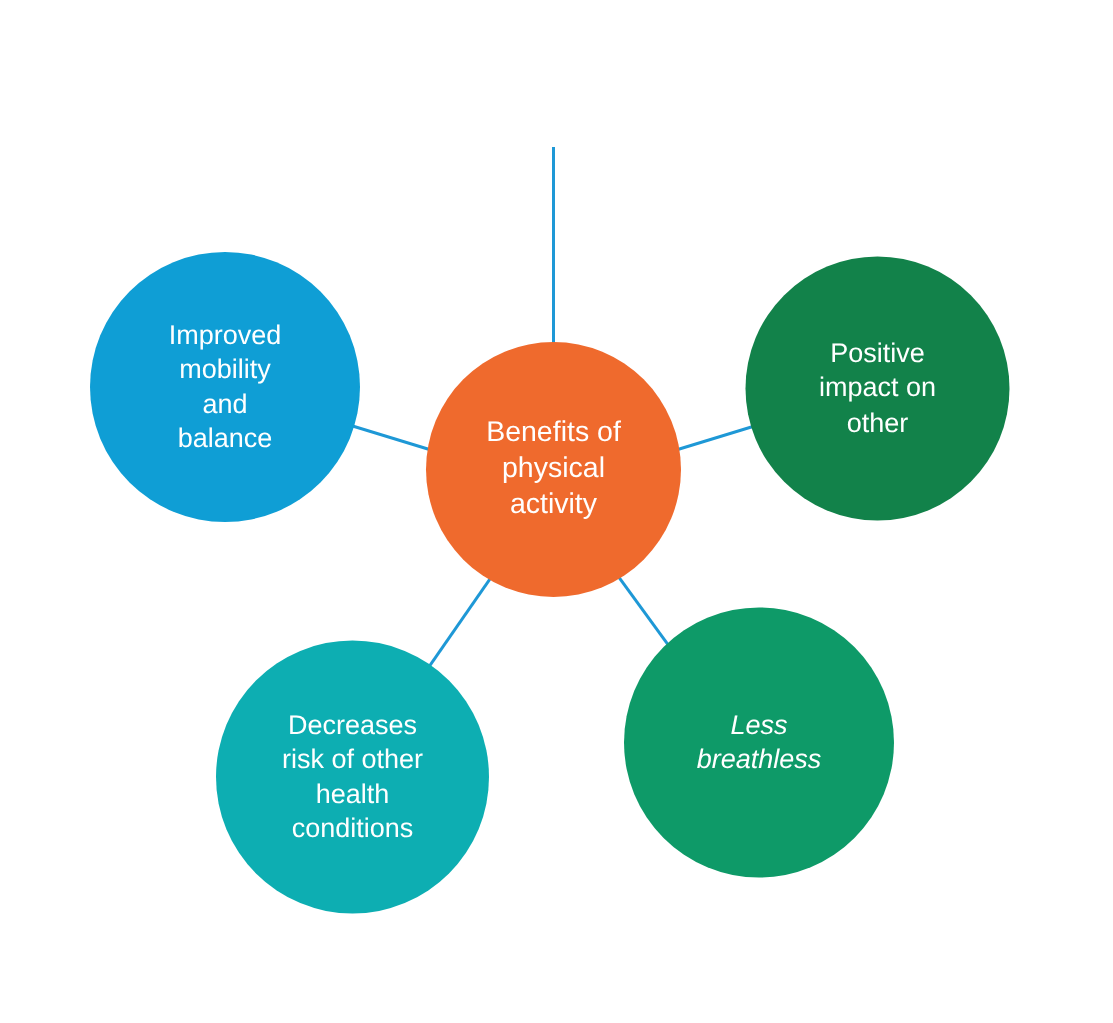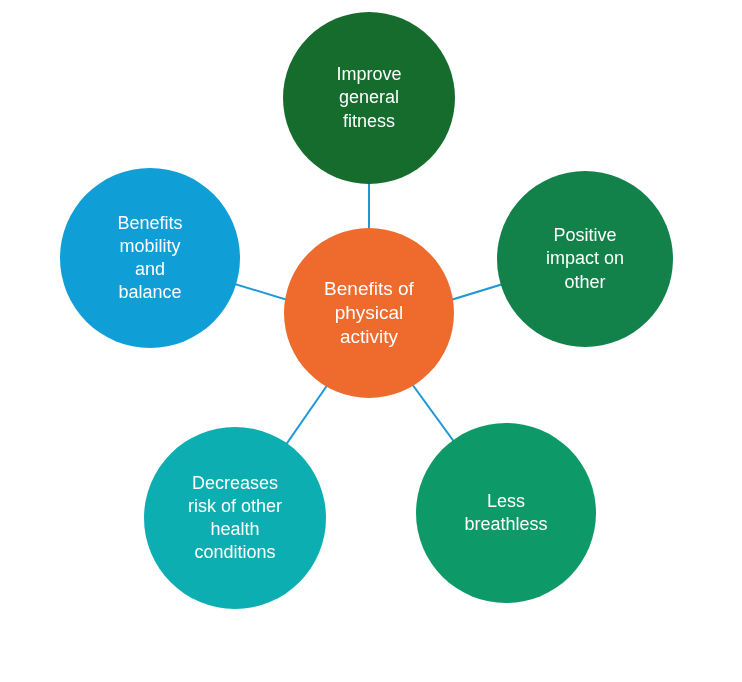--- a/index.html
+++ b/index.html
@@ -26,64 +26,59 @@
     color: #ffffff;
   }
   .node-label {
     white-space: pre-line;
     font-size: 18px;
     line-height: 1.28;
   }
   .node-center .node-label { font-size: 19px; }
   .node-top          { left: 283px; top: 12px;  width: 172px; height: 172px; }
   .node-right        { left: 497px; top: 171px; width: 176px; height: 176px; }
-  .node-bottom-right { left: 416px; top: 423px; width: 180px; height: 180px; }
+  .node-bottom-right { left: 416px; top: 405px; width: 180px; height: 180px; font-style: italic; }
   .node-bottom-left  { left: 144px; top: 427px; width: 182px; height: 182px; }
   .node-left         { left: 60px;  top: 168px; width: 180px; height: 180px; }
   .node-center       { left: 284px; top: 228px; width: 170px; height: 170px; }
 </style>
 </head>
 <body>
 
 <div class="page" style="background: rgb(255, 255, 255);">
 
   <svg class="connectors" viewBox="0 0 742 682">
     <line x1="369" y1="325" x2="369" y2="98" style="stroke: rgb(30, 152, 214);"></line>
     <line x1="369" y1="325" x2="585" y2="259" style="stroke: rgb(30, 152, 214);"></line>
     <line x1="369" y1="325" x2="506" y2="513" style="stroke: rgb(30, 152, 214);"></line>
     <line x1="369" y1="325" x2="235" y2="518" style="stroke: rgb(30, 152, 214);"></line>
     <line x1="369" y1="325" x2="150" y2="258" style="stroke: rgb(30, 152, 214);"></line>
   </svg>
 
-  <div class="node node-top" style="background: rgb(22, 108, 44);">
-    <span class="node-label">Improve
-general
-fitness</span>
-  </div>
 
   <div class="node node-right" style="background: rgb(18, 130, 74);">
     <span class="node-label">Positive
 impact on
 other</span>
   </div>
 
   <div class="node node-bottom-right" style="background: rgb(14, 154, 104);">
     <span class="node-label">Less
 breathless</span>
   </div>
 
   <div class="node node-bottom-left" style="background: rgb(13, 174, 178);">
     <span class="node-label">Decreases
 risk of other
 health
 conditions</span>
   </div>
 
   <div class="node node-left" style="background: rgb(15, 158, 213);">
-    <span class="node-label">Benefits
+    <span class="node-label">Improved
 mobility
 and
 balance</span>
   </div>
 
   <div class="node node-center" style="background: rgb(239, 106, 45);">
     <span class="node-label">Benefits of
 physical
 activity</span>
   </div>

